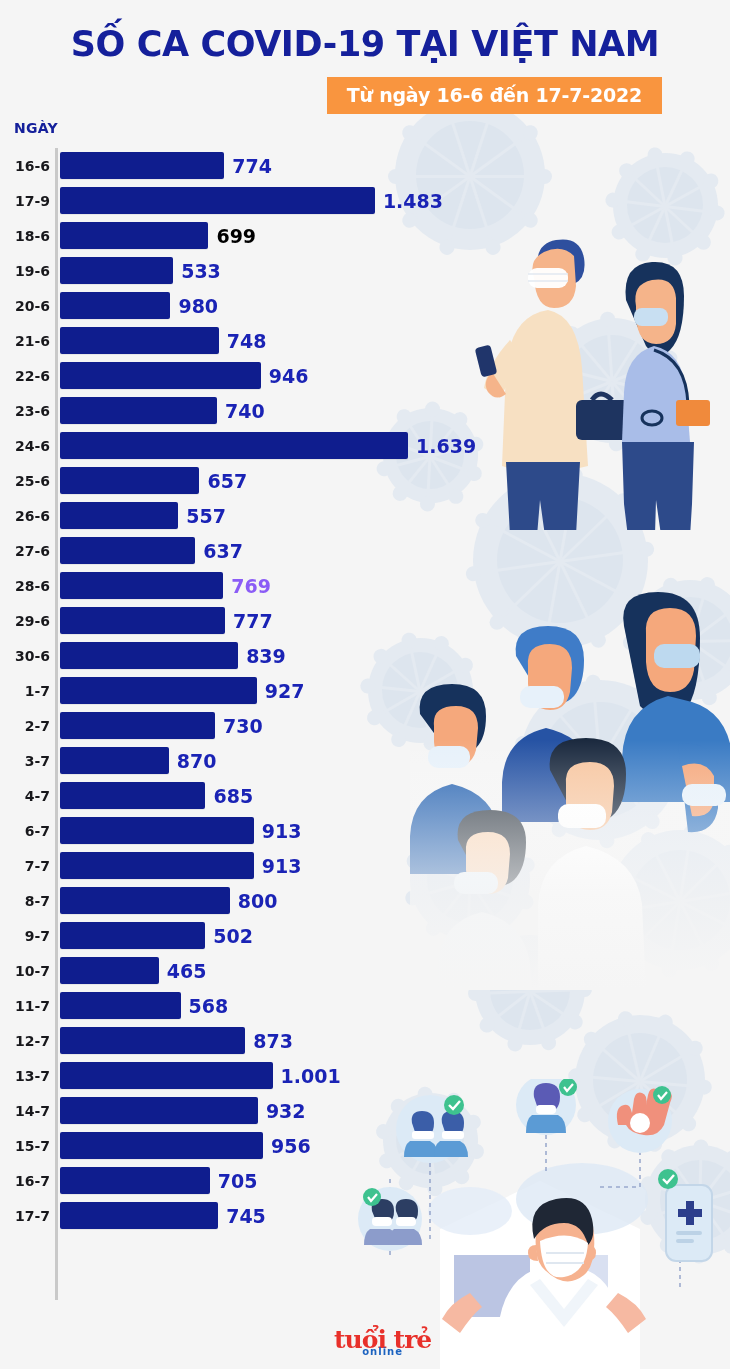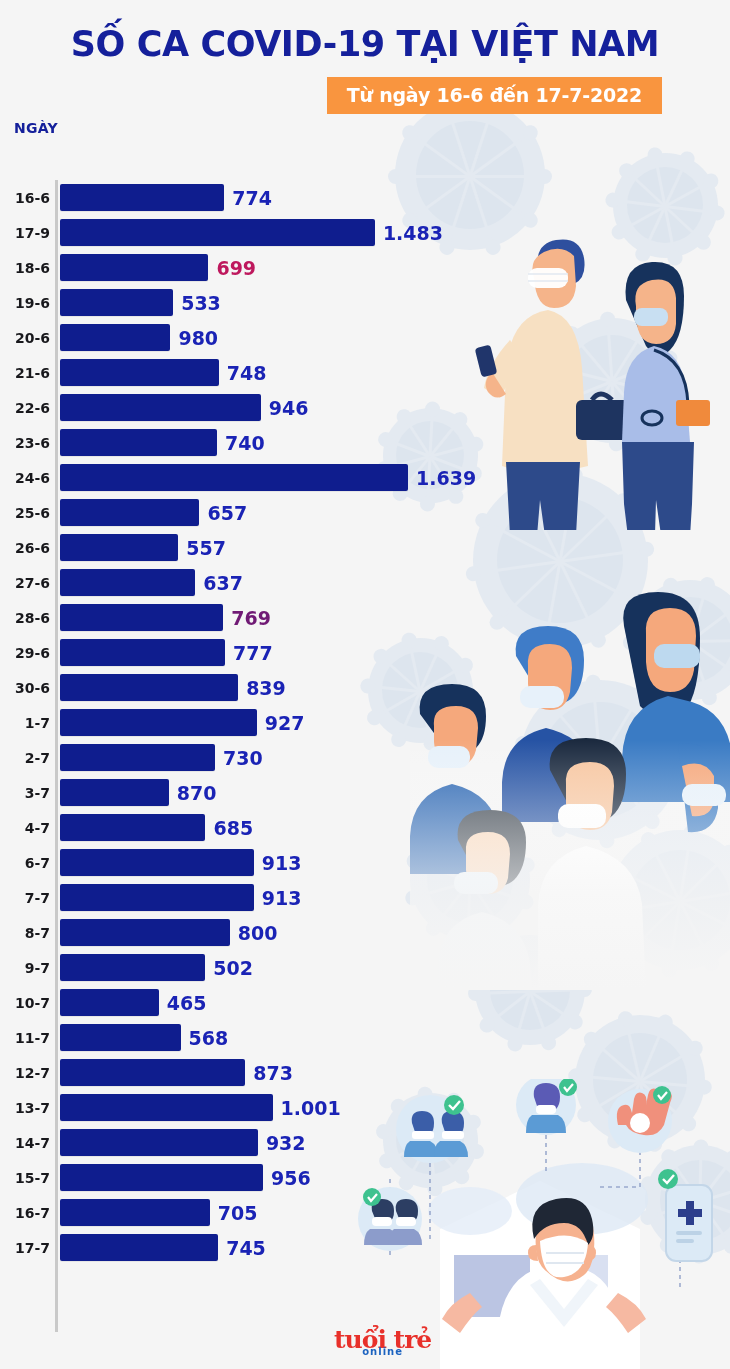--- a/index.html
+++ b/index.html
@@ -36,21 +36,21 @@
     padding: 7px 20px 8px 20px; letter-spacing: -0.2px;
     font-family: "DejaVu Sans", "Liberation Sans", sans-serif;
   }
   .axis-caption {
     position: absolute; top: 120px; left: 14px;
     color: #15209b; font-size: 14px; font-weight: 800; letter-spacing: 0.3px;
     font-family: "DejaVu Sans", "Liberation Sans", sans-serif;
   }
 
   
-  .chart { position: absolute; top: 148px; left: 0; width: 730px; z-index: 4; margin-top: 32px; }
+  .chart { position: absolute; top: 148px; left: 0; width: 730px; z-index: 4; }
   .axis-line {
     position: absolute; left: 55px; top: 0; width: 3px; height: 1152px;
     background: #c9c9c9; z-index: 5;
   }
   .row { position: relative; height: 35px; }
   .row-label {
     position: absolute; left: 0; width: 50px; top: 0; height: 35px;
     display: flex; align-items: center; justify-content: flex-end;
     font-size: 14px; font-weight: 800; color: #18181c;
     font-family: "DejaVu Sans", "Liberation Sans", sans-serif;
@@ -698,21 +698,21 @@
         <div class="row-label">17-9</div>
         <div class="bar-track">
           <div class="bar" style="width: 314.877px; background: rgb(15, 29, 142);"></div>
           <div class="bar-value" style="color: rgb(26, 35, 181);">1.483</div>
         </div>
       </div>
       <div class="row">
         <div class="row-label">18-6</div>
         <div class="bar-track">
           <div class="bar" style="width: 148.415px; background: rgb(15, 29, 142);"></div>
-          <div class="bar-value" style="color: #be185d;">699</div>
+          <div class="bar-value" style="color: #000000;">699</div>
         </div>
       </div>
       <div class="row">
         <div class="row-label">19-6</div>
         <div class="bar-track">
           <div class="bar" style="width: 113.169px; background: rgb(15, 29, 142);"></div>
           <div class="bar-value" style="color: rgb(26, 35, 181);">533</div>
         </div>
       </div>
       <div class="row">
@@ -768,21 +768,21 @@
         <div class="row-label">27-6</div>
         <div class="bar-track">
           <div class="bar" style="width: 135.251px; background: rgb(15, 29, 142);"></div>
           <div class="bar-value" style="color: rgb(26, 35, 181);">637</div>
         </div>
       </div>
       <div class="row">
         <div class="row-label">28-6</div>
         <div class="bar-track">
           <div class="bar" style="width: 163.278px; background: rgb(15, 29, 142);"></div>
-          <div class="bar-value" style="color: #701a75;">769</div>
+          <div class="bar-value" style="color: #8b5cf6;">769</div>
         </div>
       </div>
       <div class="row">
         <div class="row-label">29-6</div>
         <div class="bar-track">
           <div class="bar" style="width: 164.976px; background: rgb(15, 29, 142);"></div>
           <div class="bar-value" style="color: rgb(26, 35, 181);">777</div>
         </div>
       </div>
       <div class="row">

